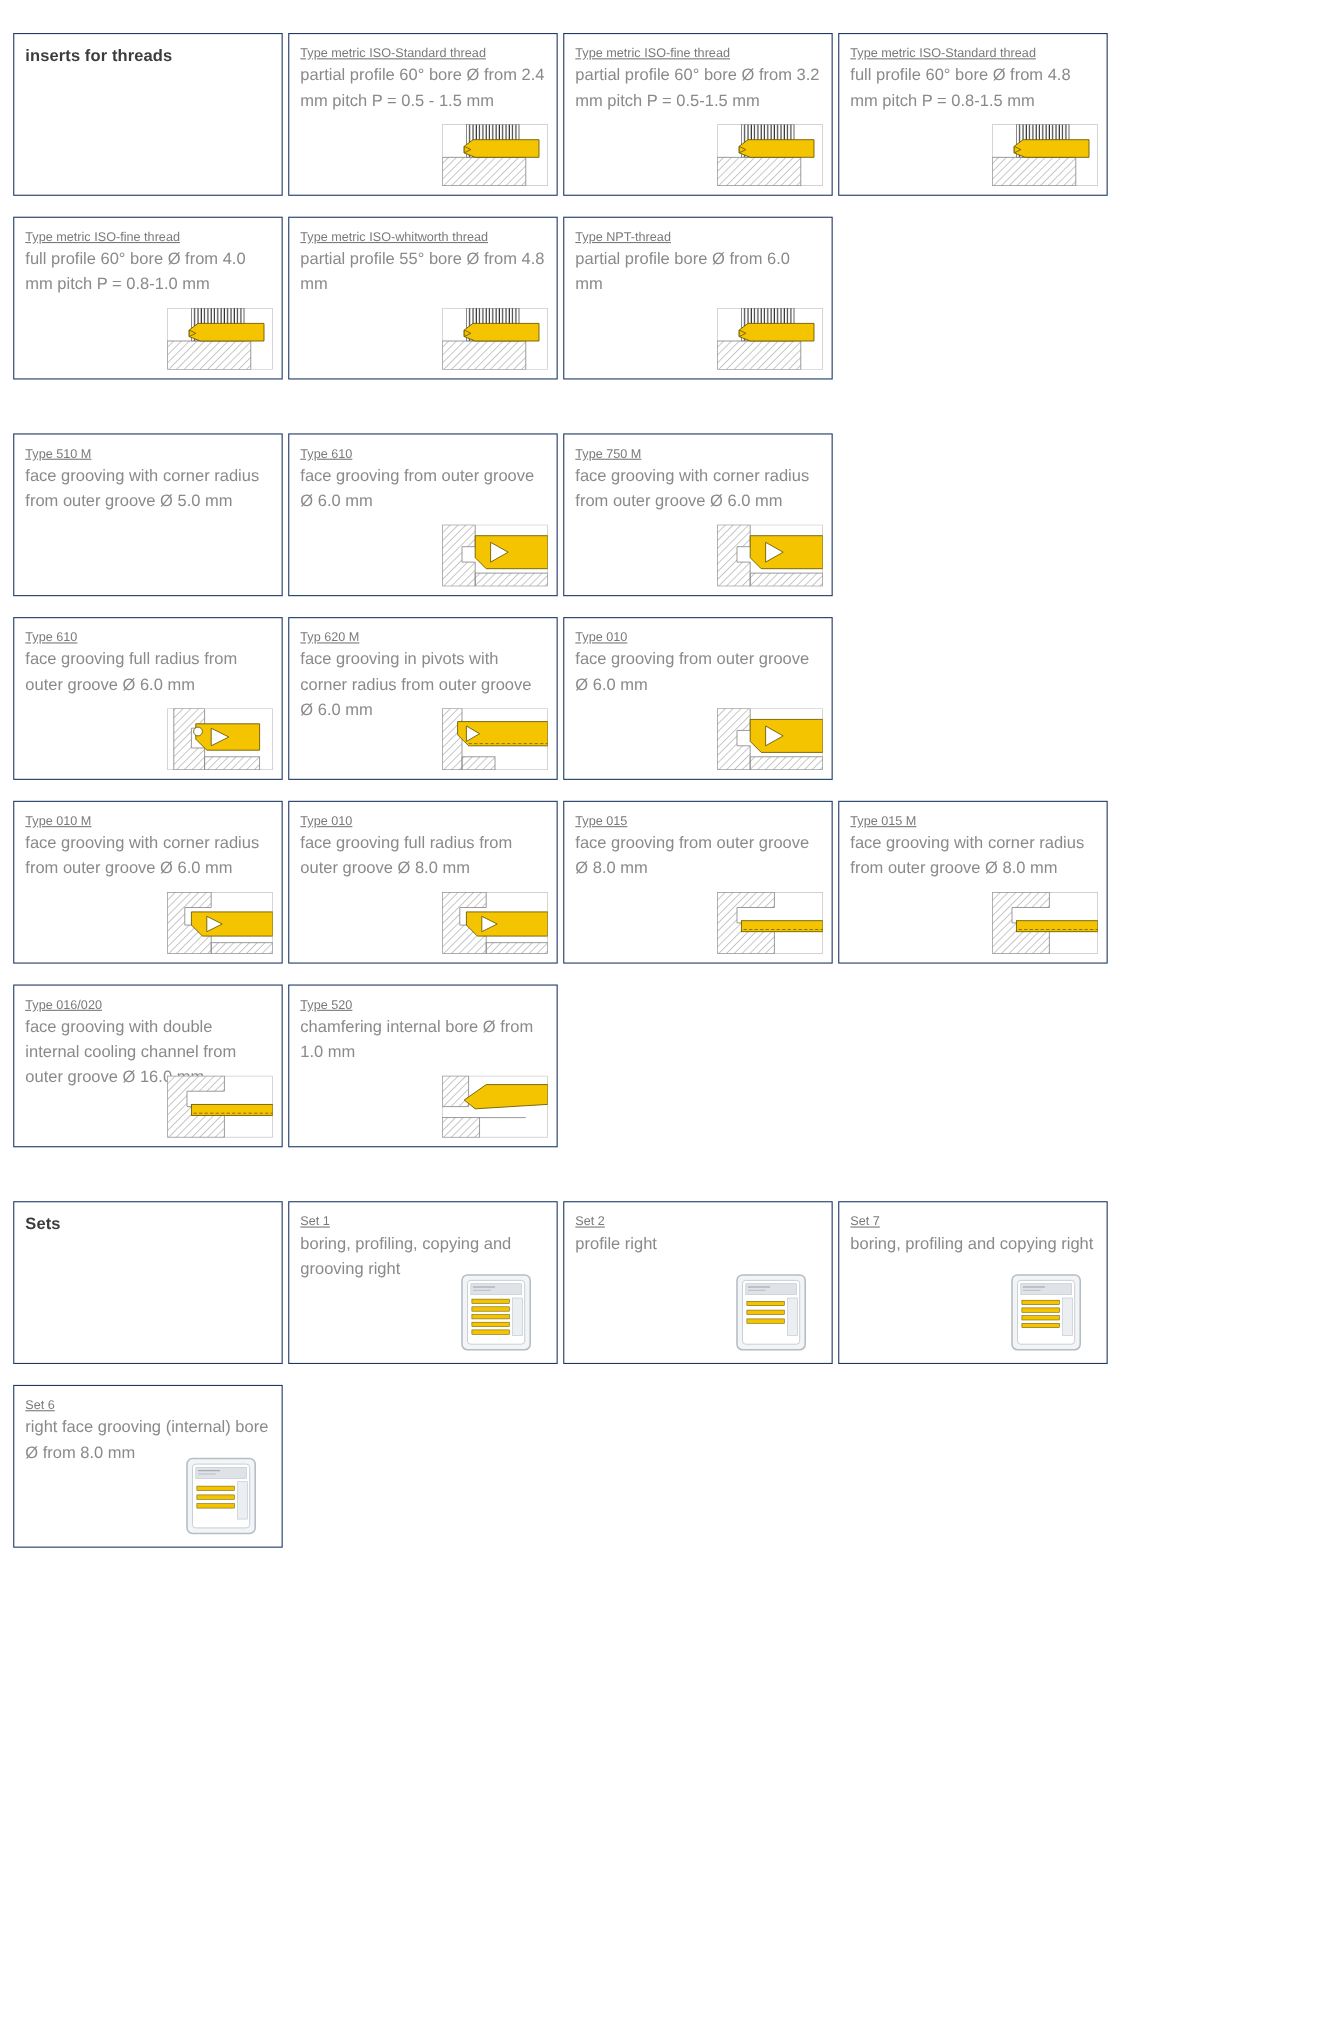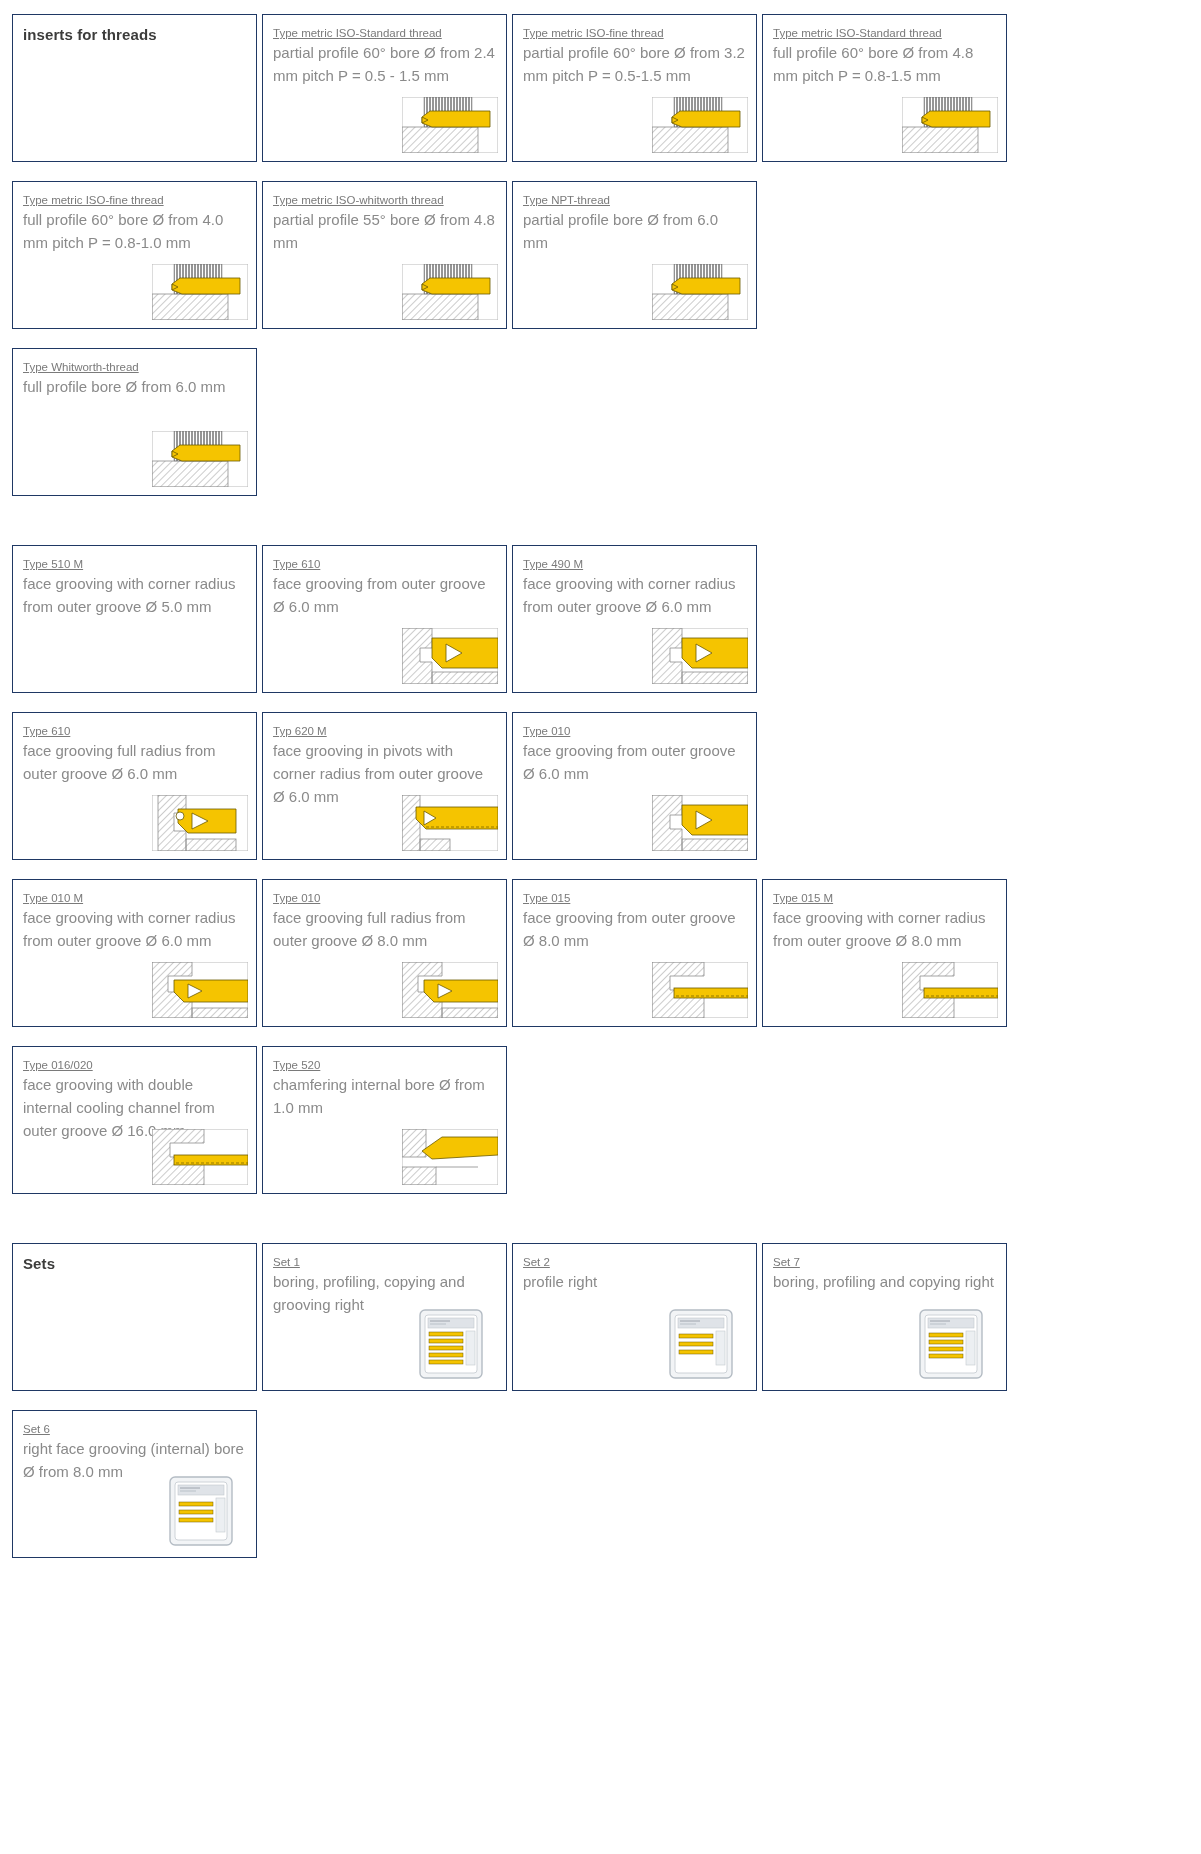--- a/index.html
+++ b/index.html
@@ -10,21 +10,21 @@
     font-family: "Liberation Sans", sans-serif;
   }
   body {
     width: 1201px;
     min-height: 1854px;
     position: relative;
   }
 
   .page {
     width: 1201px;
-    padding: 14px 12px 20px 12px;
+    padding: 30px 12px 20px 12px;
   }
 
   .section { margin-bottom: 0; }
 
   .grid-row {
     display: flex;
     gap: 5px;
     margin-bottom: 19px;
   }
 
@@ -195,39 +195,20 @@
             <rect x="0" y="30" width="76" height="26" fill="url(#hatchA)" stroke="#8d8d8d" stroke-width="0.8"></rect>
             <rect x="22" y="0" width="48" height="30" fill="url(#hatchV)"></rect>
             <rect x="22" y="0" width="48" height="30" fill="none" stroke="#8d8d8d" stroke-width="0.6"></rect>
             <path d="M20 20 L28 14 L88 14 L88 30 L30 30 L20 26 Z" fill="#f5c400" stroke="#6b5a00" stroke-width="0.8"></path>
             <path d="M20 20 L26 23 L20 26 Z" fill="#f5c400" stroke="#6b5a00" stroke-width="0.8"></path>
           </svg>
         </div>
       </div>
     </div>
 
-    <div class="grid-row">
-      <div class="card">
-        <div class="card-title">Type Whitworth-thread</div>
-        <div class="card-desc">full profile bore Ø from 6.0 mm</div>
-        <div class="fig-wrap">
-          <svg viewBox="0 0 96 56">
-            <rect x="0" y="0" width="96" height="56" fill="#ffffff" stroke="#b9b9b9" stroke-width="1"></rect>
-            <rect x="0" y="30" width="76" height="26" fill="url(#hatchA)" stroke="#8d8d8d" stroke-width="0.8"></rect>
-            <rect x="22" y="0" width="48" height="30" fill="url(#hatchV)"></rect>
-            <rect x="22" y="0" width="48" height="30" fill="none" stroke="#8d8d8d" stroke-width="0.6"></rect>
-            <path d="M20 20 L28 14 L88 14 L88 30 L30 30 L20 26 Z" fill="#f5c400" stroke="#6b5a00" stroke-width="0.8"></path>
-            <path d="M20 20 L26 23 L20 26 Z" fill="#f5c400" stroke="#6b5a00" stroke-width="0.8"></path>
-          </svg>
-        </div>
-      </div>
-      <div class="card-empty"></div>
-      <div class="card-empty"></div>
-      <div class="card-empty"></div>
-    </div>
   </div>
 
   <div class="section-gap"></div>
 
   <div class="section">
 
     <div class="grid-row">
 
       <div class="card">
         <div class="card-title">Type 510 M</div>
@@ -242,21 +223,21 @@
             <rect x="0" y="0" width="96" height="56" fill="#ffffff" stroke="#b9b9b9" stroke-width="1"></rect>
             <path d="M0 0 H30 V20 H18 V34 H30 V56 H0 Z" fill="url(#hatchA)" stroke="#8d8d8d" stroke-width="0.8"></path>
             <rect x="30" y="44" width="66" height="12" fill="url(#hatchA)" stroke="#8d8d8d" stroke-width="0.8"></rect>
             <path d="M30 10 L96 10 L96 40 L40 40 L30 30 Z" fill="#f5c400" stroke="#6b5a00" stroke-width="0.8"></path>
             <path d="M44 16 L60 25 L44 34 Z" fill="#ffffff" stroke="#6b5a00" stroke-width="0.8"></path>
           </svg>
         </div>
       </div>
 
       <div class="card">
-        <div class="card-title">Type 490 M</div>
+        <div class="card-title">Type 750 M</div>
         <div class="card-desc">face grooving with corner radius from outer groove Ø 6.0 mm</div>
         <div class="fig-wrap">
           <svg viewBox="0 0 96 56">
             <rect x="0" y="0" width="96" height="56" fill="#ffffff" stroke="#b9b9b9" stroke-width="1"></rect>
             <path d="M0 0 H30 V20 H18 V34 H30 V56 H0 Z" fill="url(#hatchA)" stroke="#8d8d8d" stroke-width="0.8"></path>
             <rect x="30" y="44" width="66" height="12" fill="url(#hatchA)" stroke="#8d8d8d" stroke-width="0.8"></rect>
             <path d="M30 10 L96 10 L96 40 L40 40 L30 30 Z" fill="#f5c400" stroke="#6b5a00" stroke-width="0.8"></path>
             <path d="M44 16 L60 25 L44 34 Z" fill="#ffffff" stroke="#6b5a00" stroke-width="0.8"></path>
           </svg>
         </div>

